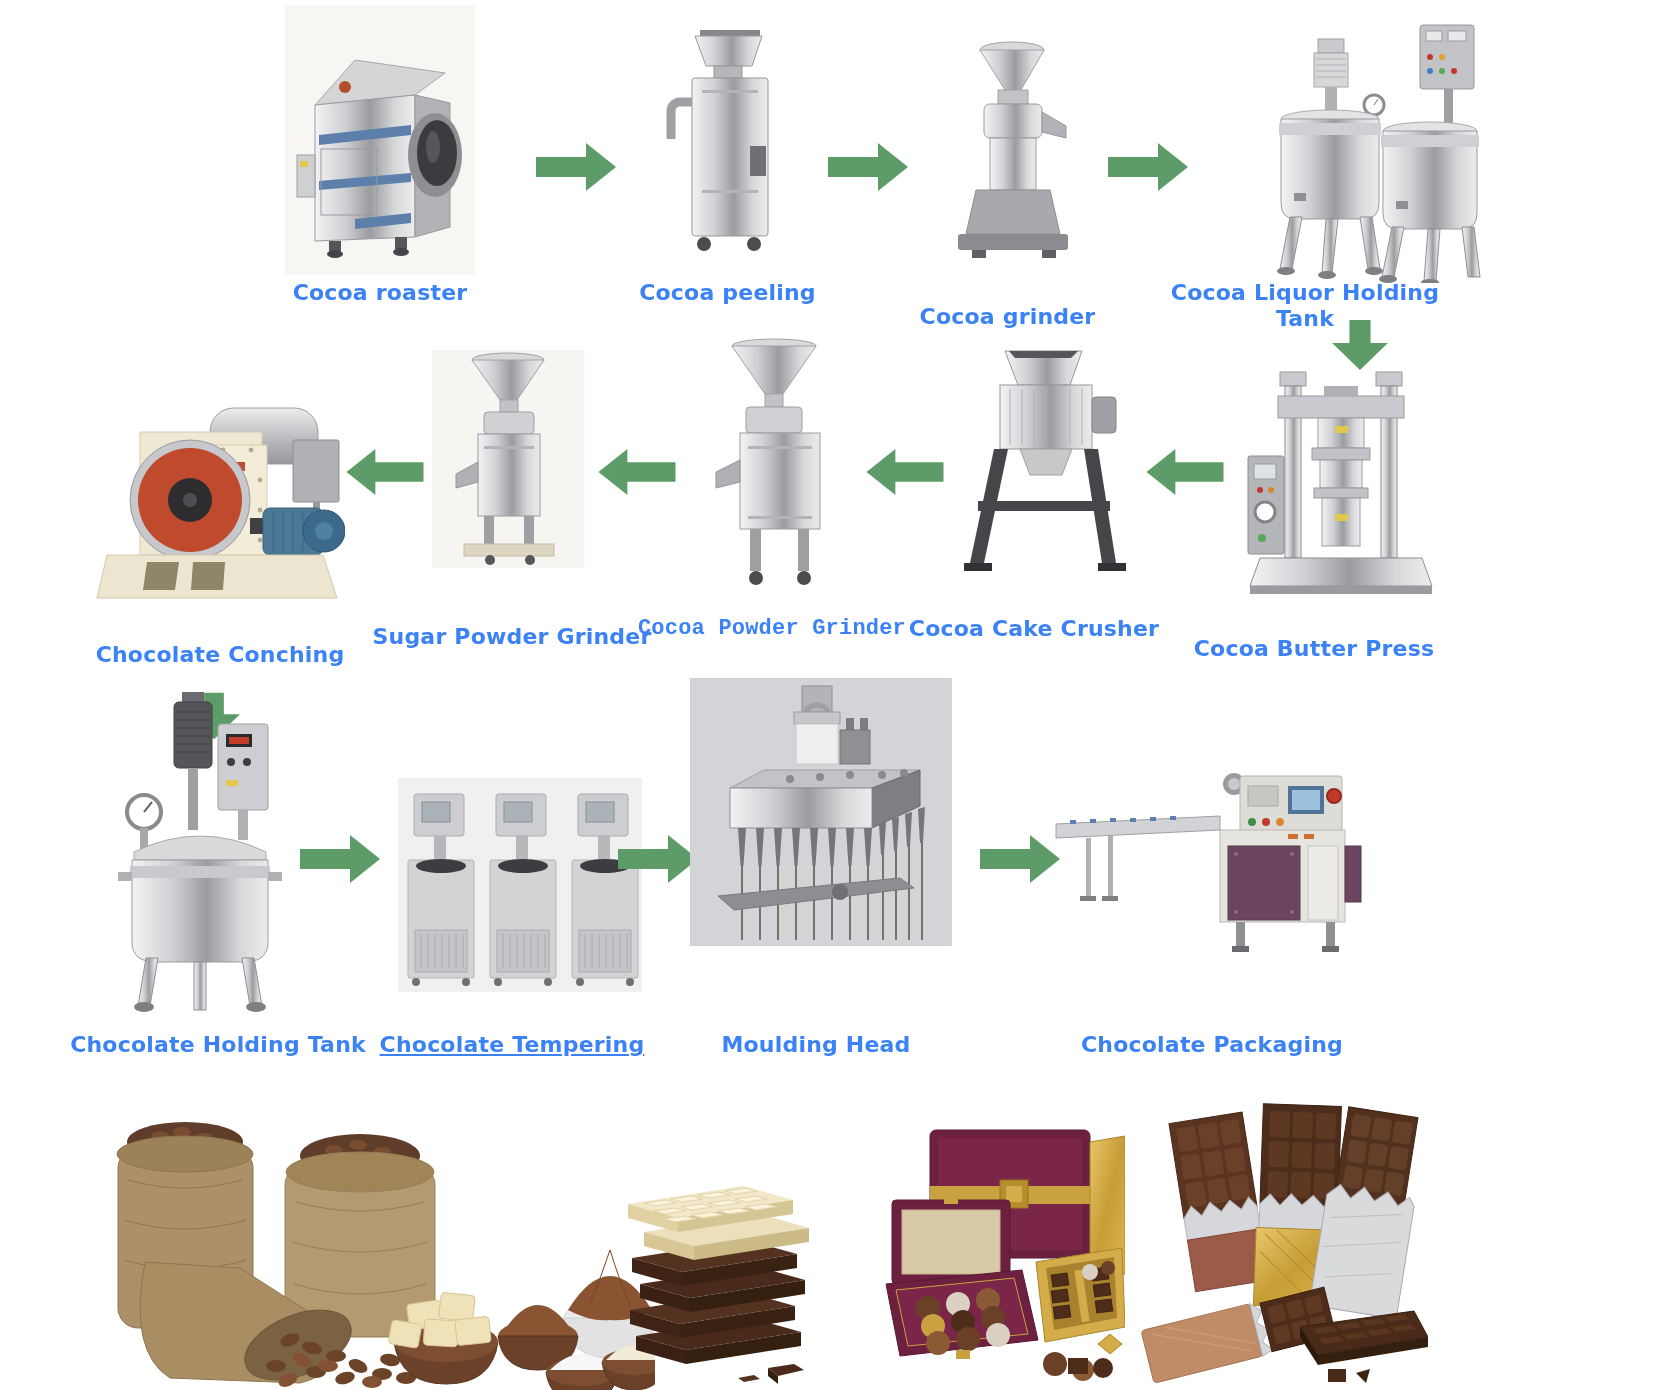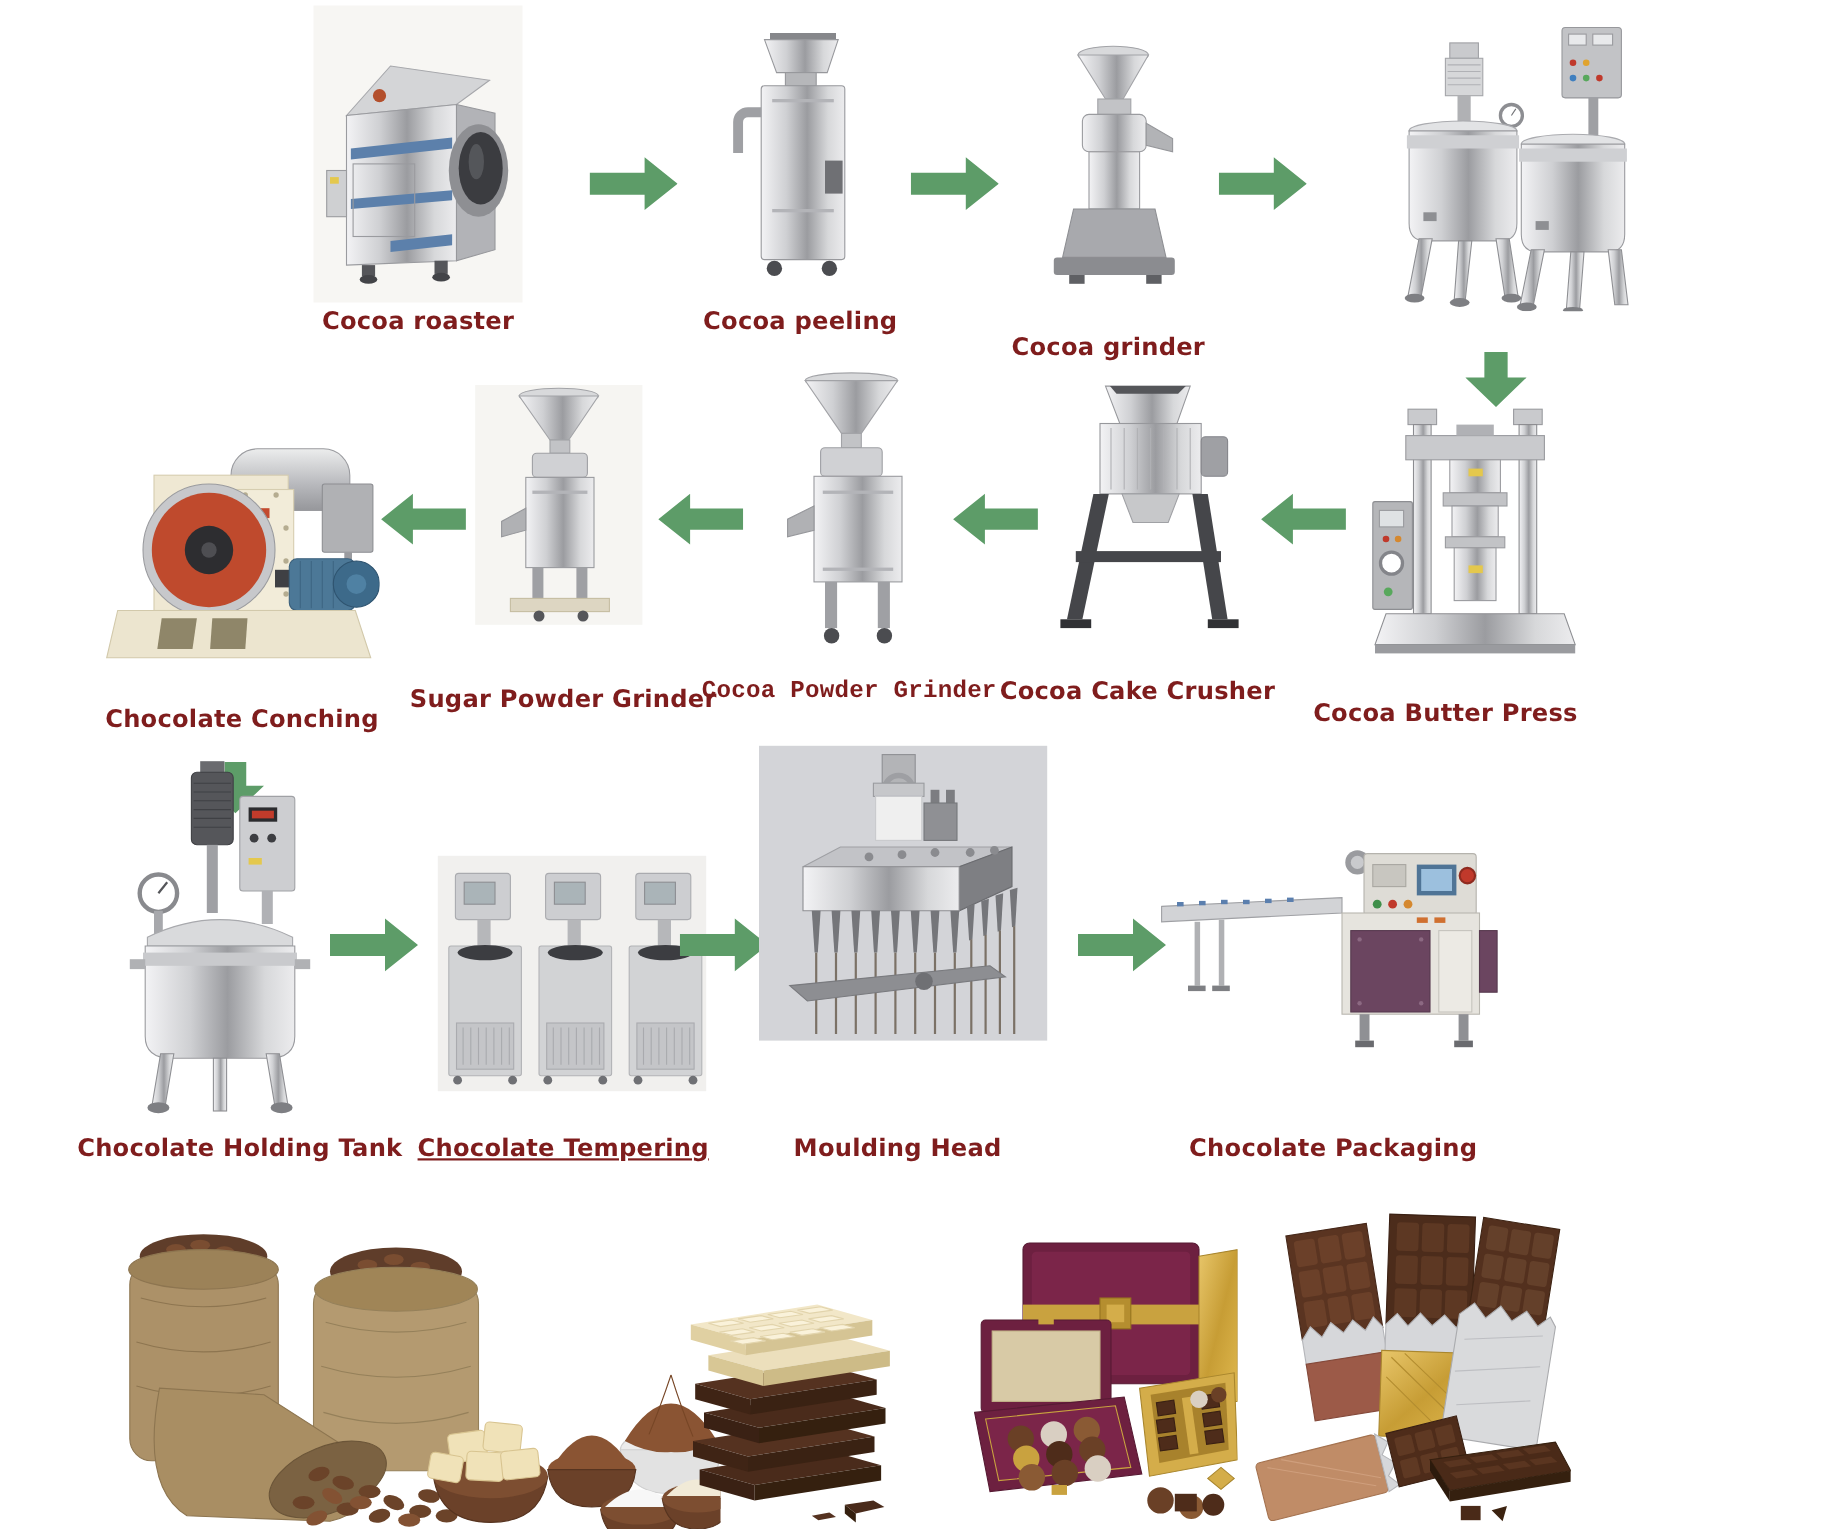--- a/index.html
+++ b/index.html
@@ -1,18 +1,18 @@
 <!DOCTYPE html>
 <html><head>
 <meta charset="utf-8">
 <style>
   html,body{margin:0;padding:0;background:#ffffff;}
   body{width:1680px;height:1390px;position:relative;font-family:"DejaVu Sans",sans-serif;overflow:hidden;}
   .abs{position:absolute;}
-  .lbl{position:absolute;font-weight:bold;font-size:22px;line-height:26px;color:#7f1d1d;text-align:center;letter-spacing:.2px;}
+  .lbl{position:absolute;font-weight:bold;font-size:22px;line-height:26px;color:#3b82f6;text-align:center;letter-spacing:.2px;}
   .card{position:absolute;}
   svg{display:block;width:100%;height:100%;}
 </style>
 </head>
 <body>
 
 <svg width="0" height="0" style="position:absolute" aria-hidden="true">
 <defs>
 <linearGradient id="met" x1="0" y1="0" x2="1" y2="0">
 <stop offset="0" stop-color="#f3f3f5"></stop>
@@ -140,20 +140,21 @@
 <path d="M115,116 h94 v82 q0,16 -15,16 h-64 q-15,0 -15,-16 z" fill="url(#met)" stroke="#9a9b9f"></path>
 <rect x="113" y="120" width="98" height="12" fill="#cfd0d3"></rect>
 <rect x="128" y="186" width="12" height="8" fill="#8e8f93"></rect>
 <polygon points="124,212 136,212 126,262 114,262" fill="url(#met)" stroke="#8e8f93"></polygon>
 <polygon points="160,214 172,214 168,266 156,266" fill="url(#met)" stroke="#8e8f93"></polygon>
 <polygon points="194,212 206,212 212,262 200,262" fill="url(#met)" stroke="#8e8f93"></polygon>
 <ellipse cx="120" cy="264" rx="9" ry="4" fill="#7e7f83"></ellipse>
 <ellipse cx="162" cy="267" rx="9" ry="3" fill="#7e7f83"></ellipse>
 </svg>
 </div>
+<div class="lbl" style="left:1150px;top:280px;width:310px;">Cocoa Liquor Holding Tank</div>
 
 <div class="abs" style="left:1332px;top:320px;width:56px;height:50px;">
 <svg viewBox="0 0 58 52">
         <polygon points="18,0 40,0 40,24 58,24 29,52 0,24 18,24" fill="#5d9c68"></polygon>
       </svg>
 </div>
 
 <div class="card" style="left:95px;top:350px;width:250px;height:258px;">
 <svg viewBox="0 0 250 258">
 <rect x="115" y="58" width="108" height="56" rx="24" fill="url(#metV)" stroke="#9a9b9f"></rect>

